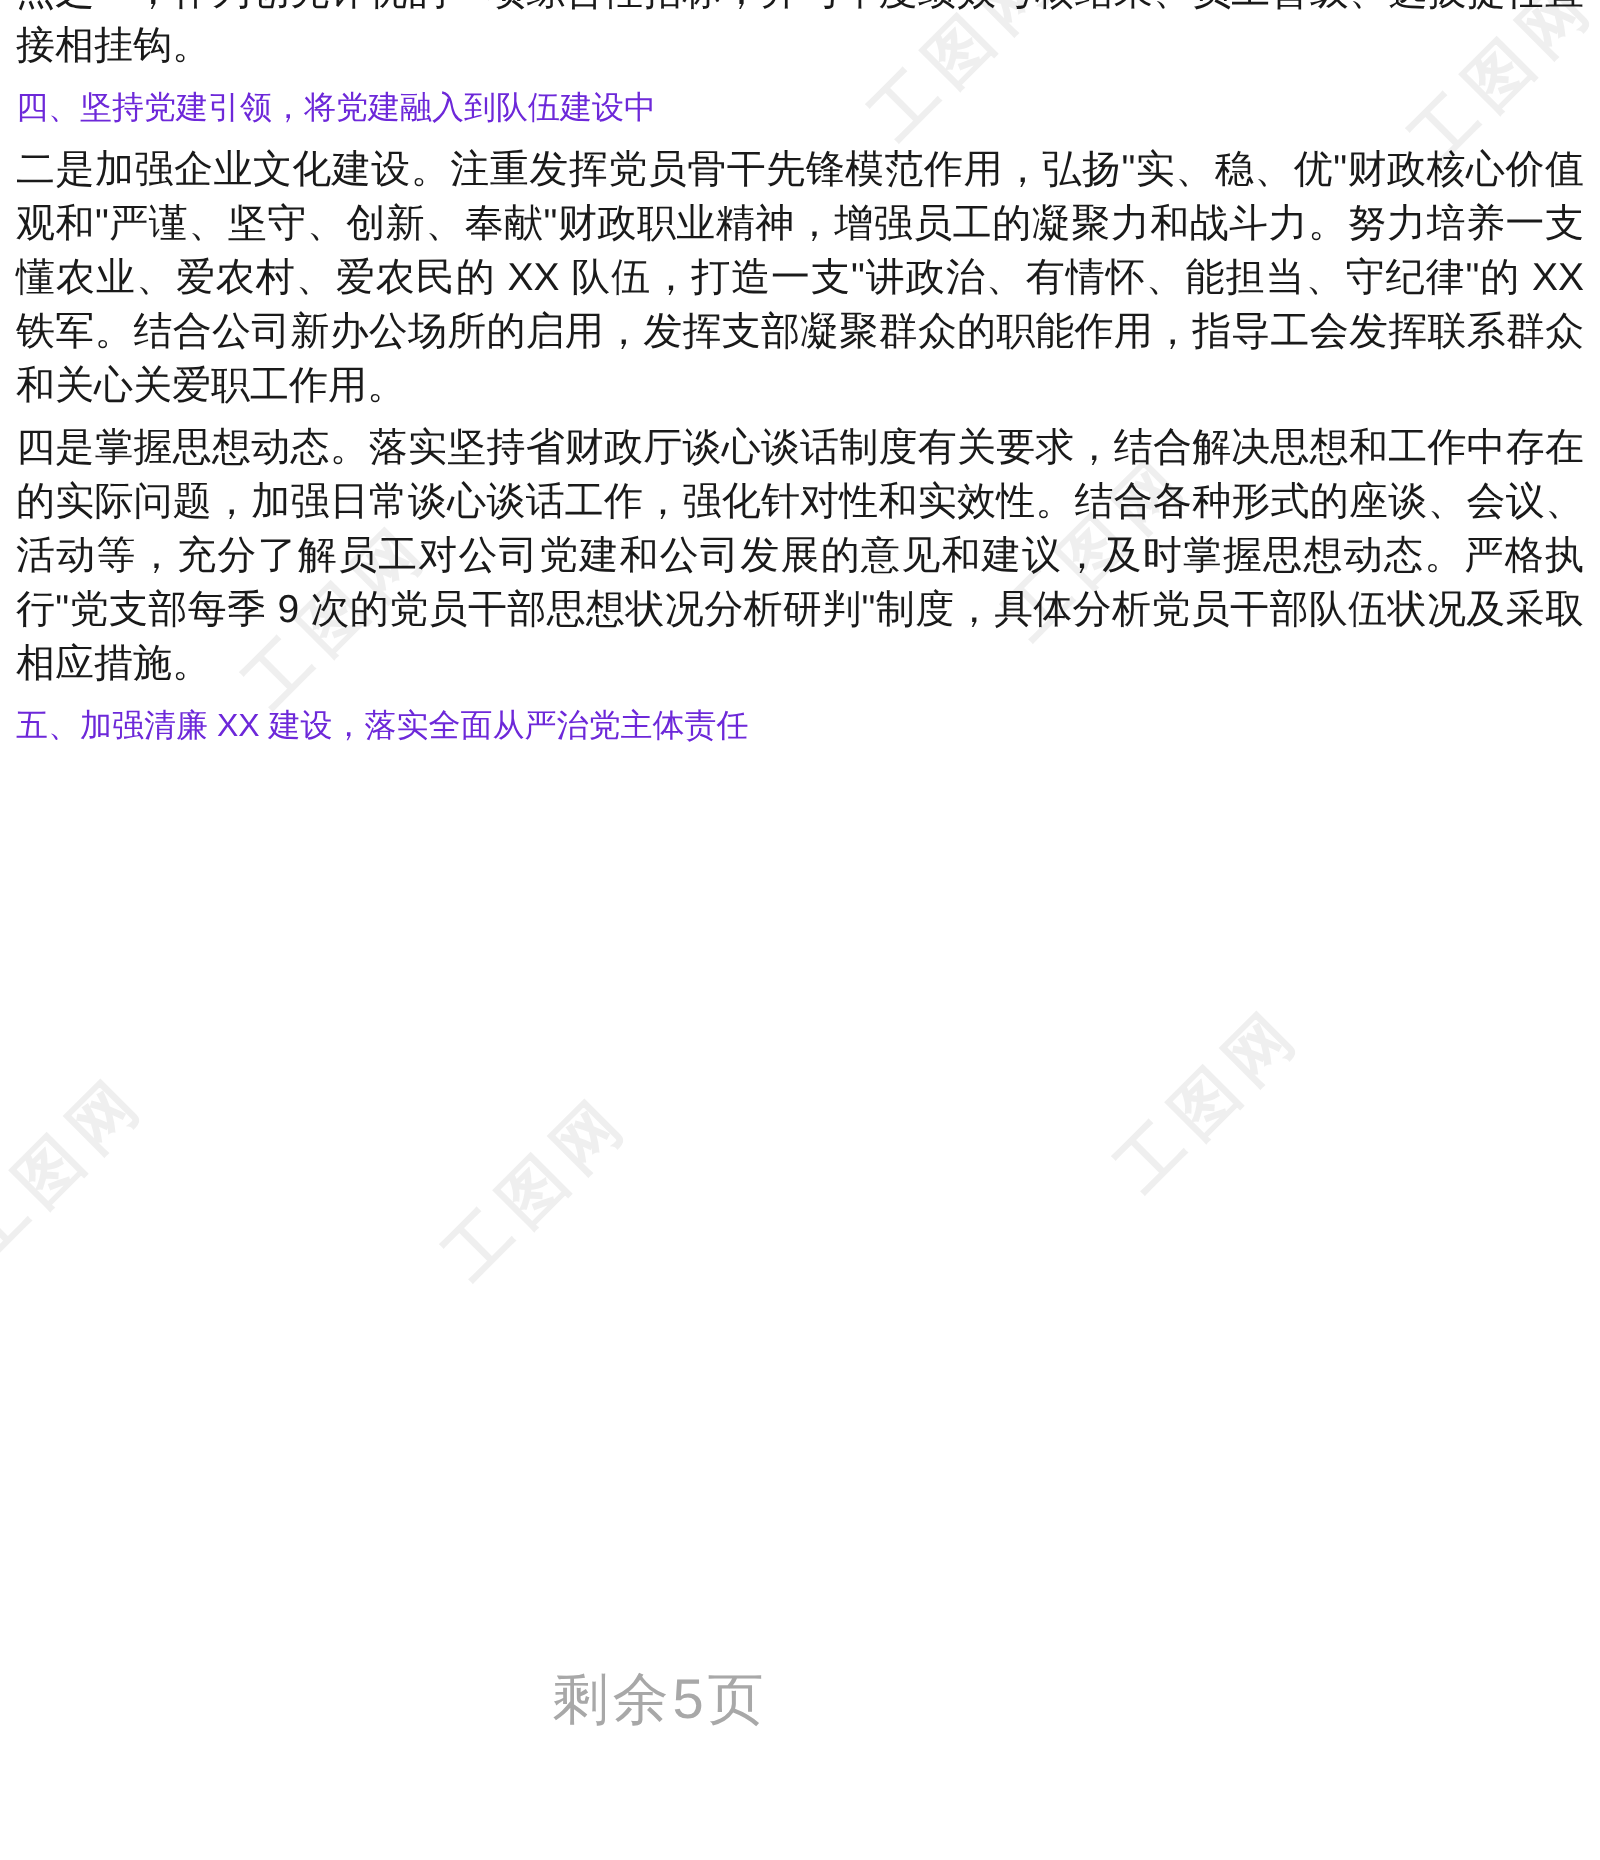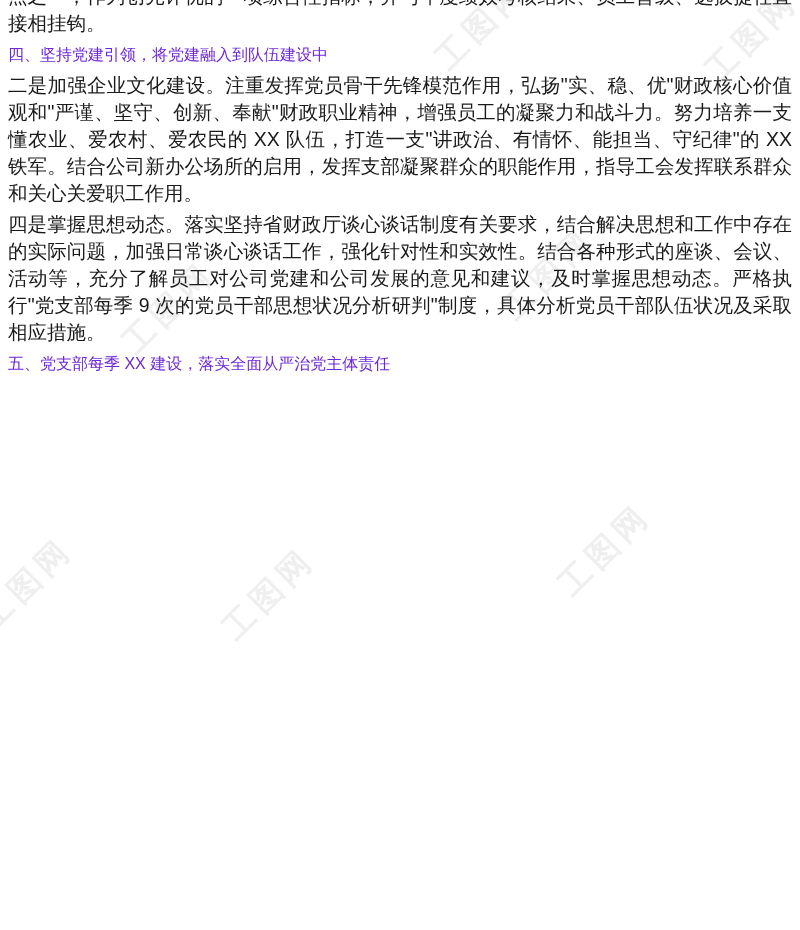--- a/index.html
+++ b/index.html
@@ -89,20 +89,21 @@
       <span class="wm" style="left: -30px; top: 562px; color: rgba(120, 120, 120, 0.12);">工图网</span>
       <span class="wm" style="left: 212px; top: 572px; color: rgba(120, 120, 120, 0.12);">工图网</span>
       <span class="wm" style="left: 548px; top: 528px; color: rgba(120, 120, 120, 0.12);">工图网</span>
     </div>
 
   <div class="doc-text">
       <p class="paragraph">点之一，作为创先评优的一项综合性指标，并与年度绩效考核结果、员工晋级、选拔提任直接相挂钩。</p>
       <h3 class="heading">四、坚持党建引领，将党建融入到队伍建设中</h3>
       <p class="paragraph">二是加强企业文化建设。注重发挥党员骨干先锋模范作用，弘扬"实、稳、优"财政核心价值观和"严谨、坚守、创新、奉献"财政职业精神，增强员工的凝聚力和战斗力。努力培养一支懂农业、爱农村、爱农民的 XX 队伍，打造一支"讲政治、有情怀、能担当、守纪律"的 XX 铁军。结合公司新办公场所的启用，发挥支部凝聚群众的职能作用，指导工会发挥联系群众和关心关爱职工作用。</p>
       <p class="paragraph">四是掌握思想动态。落实坚持省财政厅谈心谈话制度有关要求，结合解决思想和工作中存在的实际问题，加强日常谈心谈话工作，强化针对性和实效性。结合各种形式的座谈、会议、活动等，充分了解员工对公司党建和公司发展的意见和建议，及时掌握思想动态。严格执行"党支部每季 9 次的党员干部思想状况分析研判"制度，具体分析党员干部队伍状况及采取相应措施。</p>
-      <h3 class="heading">五、党支部每季 XX 建设，落实全面从严治党主体责任</h3>
+      <h3 class="heading">五、加强清廉 XX 建设，落实全面从严治党主体责任</h3>
     </div>
 
   <div class="footer">
+    <span>剩余5页</span>
     <span class="gap"></span>
   </div>
 
 </div>
 
 </body></html>

